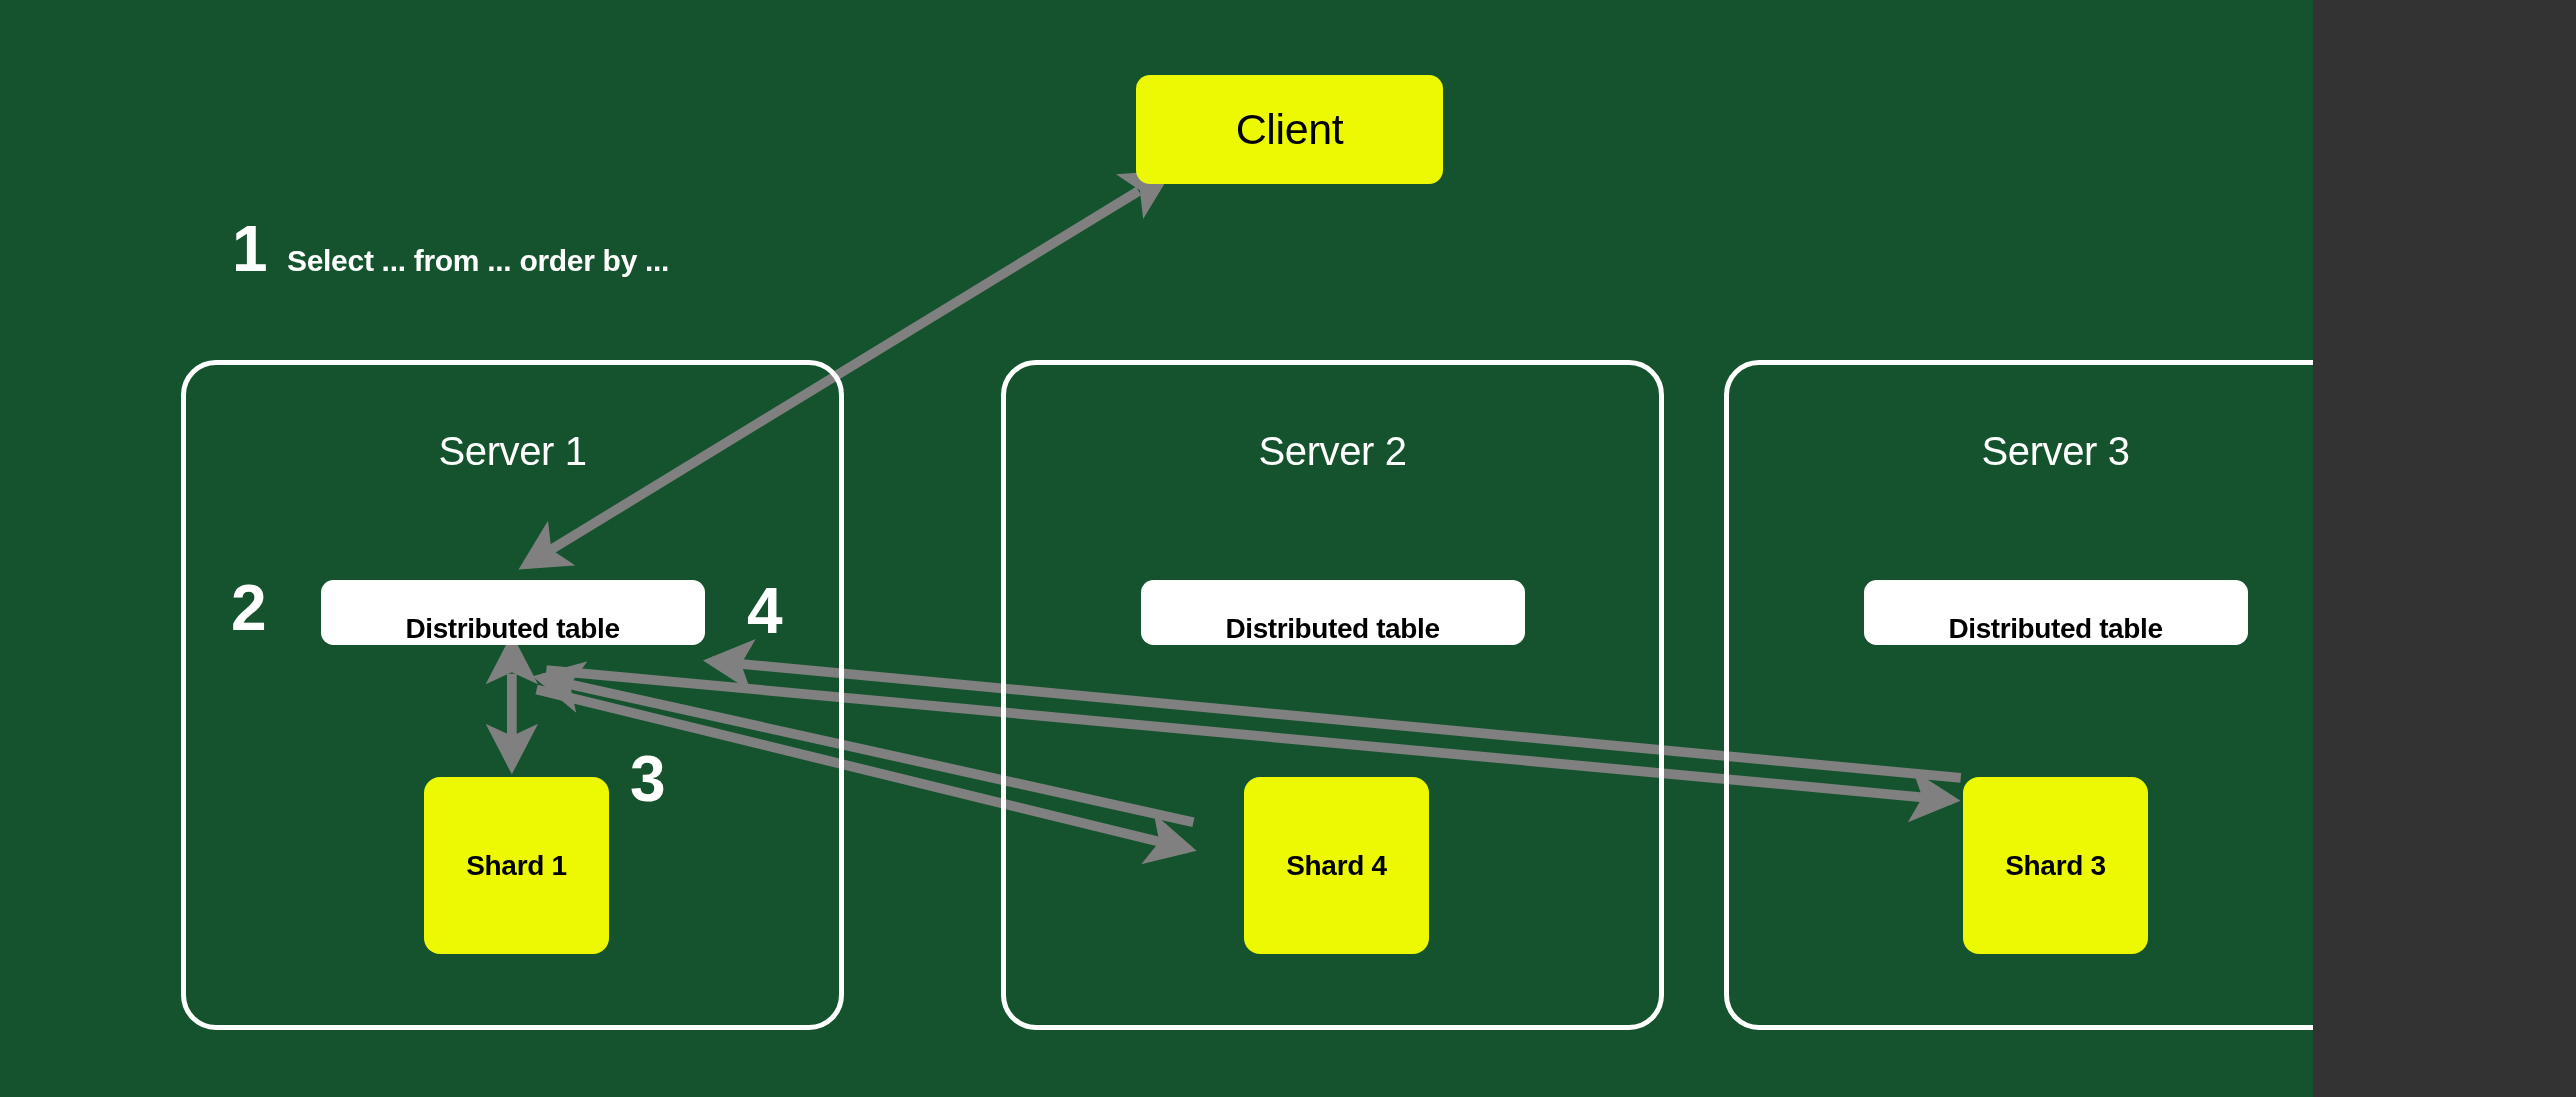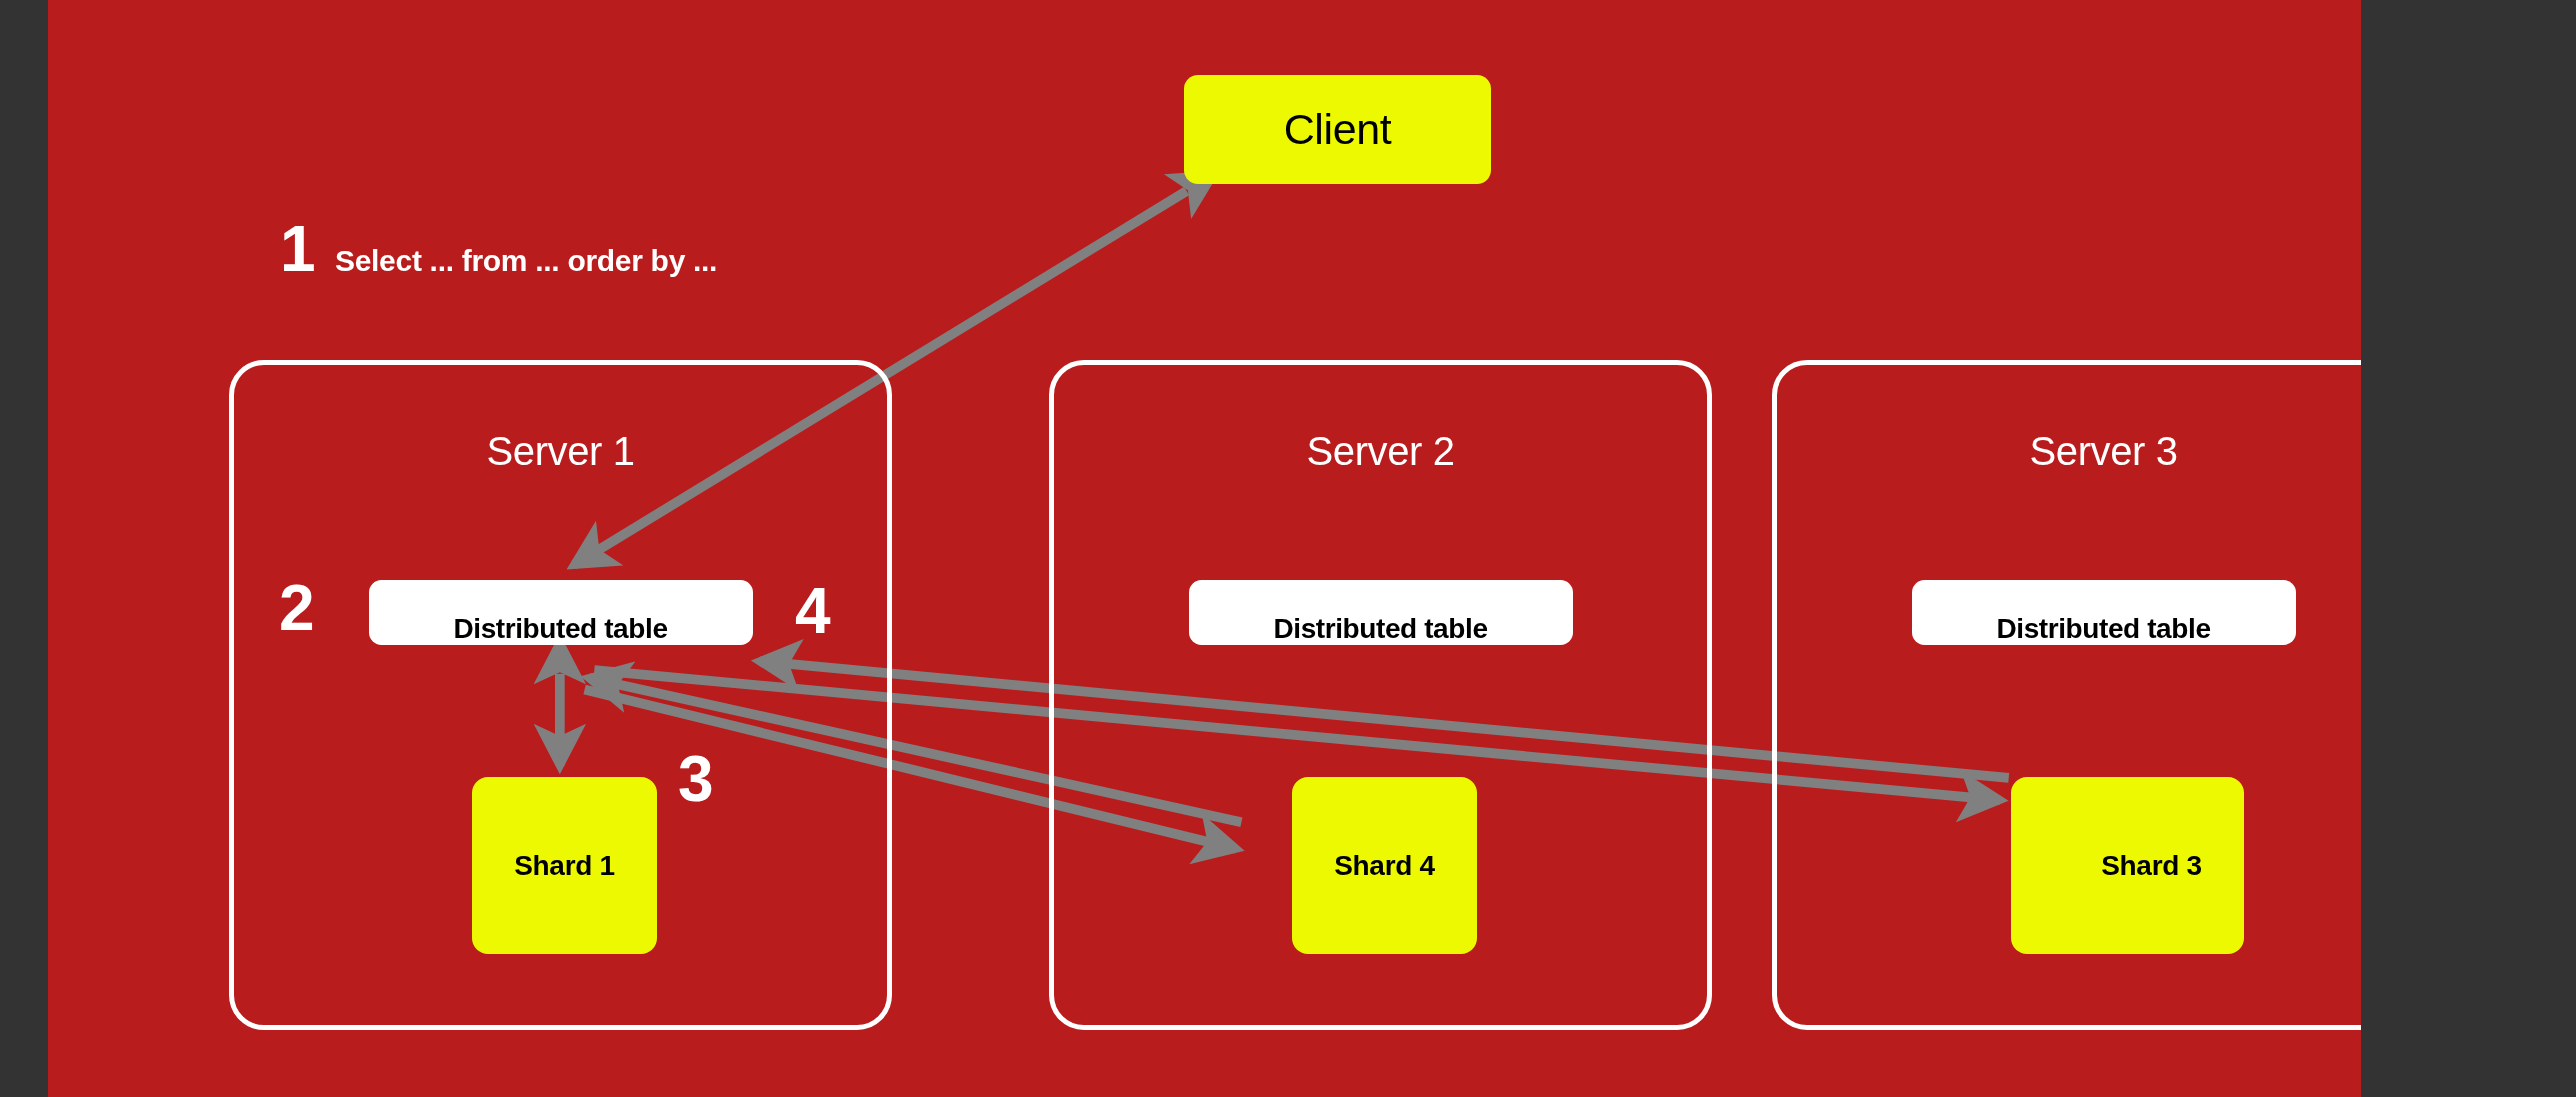--- a/index.html
+++ b/index.html
@@ -4,24 +4,23 @@
 <style>
   html, body {
     margin: 0;
     padding: 0;
     background: #333333;
   }
   #canvas {
     position: relative;
     width: 2313px;
     height: 1098px;
-    background: #b91c1c;
+    background: #14532d;
     font-family: "Liberation Sans", sans-serif;
     overflow: hidden;
-    margin-left: 48px;
   }
 
   
   #arrows {
     position: absolute;
     left: 0; top: 0;
     width: 2576px;
     height: 1098px;
     pointer-events: none;
   }
@@ -121,21 +120,21 @@
     display: flex;
     align-items: center;
     justify-content: center;
     color: #000000;
     font-size: 28px;
     font-weight: 700;
     letter-spacing: -0.3px;
   }
   #server-box-0 .shard-box { left: 238px; }
   #server-box-1 .shard-box { left: 238px; }
-  #server-box-2 .shard-box { left: 234px; padding-left: 48px; }
+  #server-box-2 .shard-box { left: 234px; }
 
   
   .step-badge {
     position: absolute;
     color: #FFFFFF;
     font-size: 64px;
     font-weight: 700;
     line-height: 1;
   }
   #step-badge-2 { left: 231px; top: 576px; }

